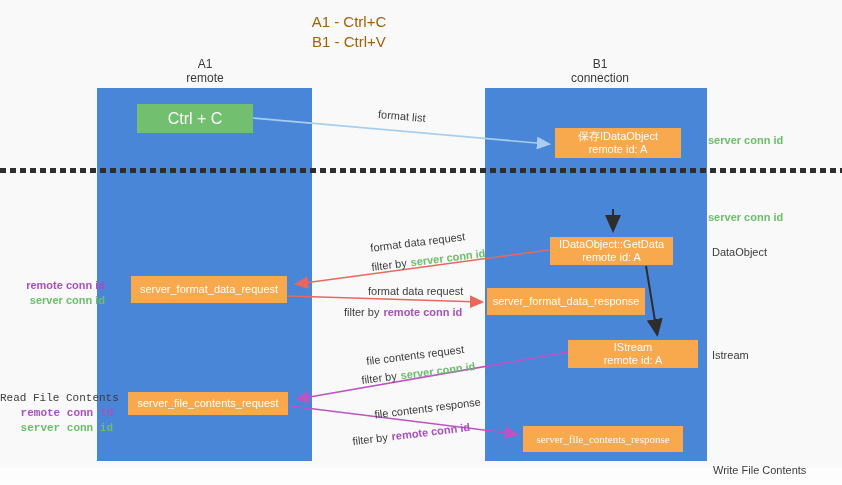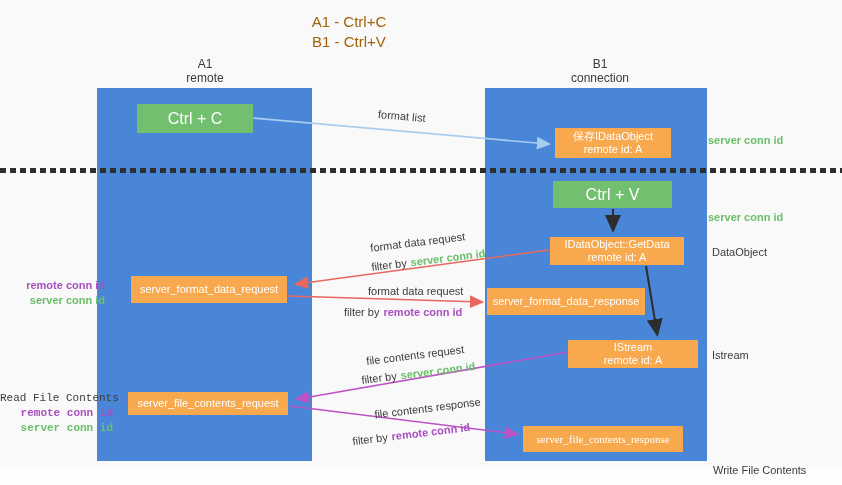--- a/index.html
+++ b/index.html
@@ -86,30 +86,27 @@
     <line x1="288" y1="296" x2="481" y2="302" stroke="#e8685e" stroke-width="1.6" marker-end="url(#ah-red)"></line>
     <line x1="646" y1="266" x2="657" y2="333" stroke="#2d2d2d" stroke-width="2" marker-end="url(#ah-black)"></line>
     <line x1="568" y1="352" x2="298" y2="399" stroke="#bd53c5" stroke-width="1.6" marker-end="url(#ah-mag)"></line>
     <line x1="290" y1="406" x2="516" y2="434" stroke="#bd53c5" stroke-width="1.6" marker-end="url(#ah-mag)"></line>
   </svg>
 
   <div class="box green" style="left:137px; top:104px; width:116px; height:29px;">
     <div>Ctrl + C</div>
   </div>
 
-  <div class="box orange" style="left:555px; top:128px; width:116px; height:30px;">
+  <div class="box orange" style="left:555px; top:128px; width:126px; height:30px;">
     <div>保存IDataObject</div>
     <div>remote id: A</div>
   </div>
 
-  <div class="box green" style="left:553px; top:181px; width:119px; height:27px;">
-    <div>Ctrl + V</div>
-  </div>
 
-  <div class="box orange" style="left:550px; top:237px; width:134px; height:28px;">
+  <div class="box orange" style="left:550px; top:237px; width:123px; height:28px;">
     <div>IDataObject::GetData</div>
     <div>remote id: A</div>
   </div>
 
   <div class="box orange" style="left:131px; top:276px; width:156px; height:27px;">
     <div>server_format_data_request</div>
   </div>
 
   <div class="box orange" style="left:487px; top:288px; width:158px; height:27px;">
     <div>server_format_data_response</div>

